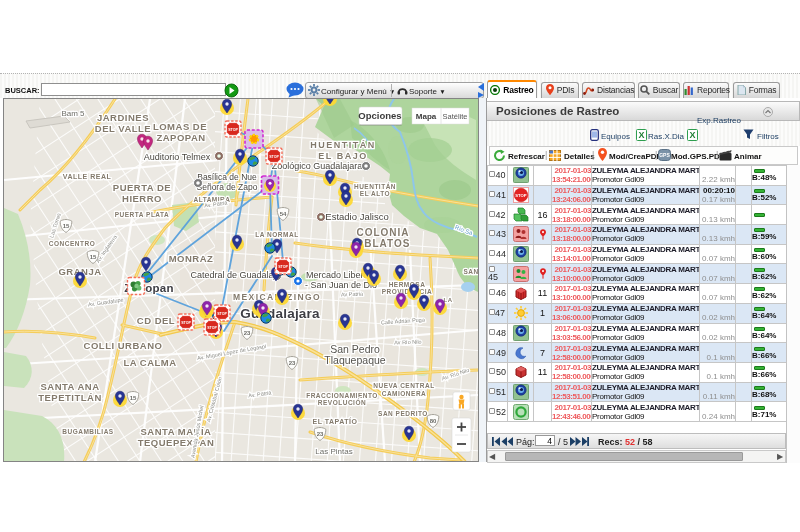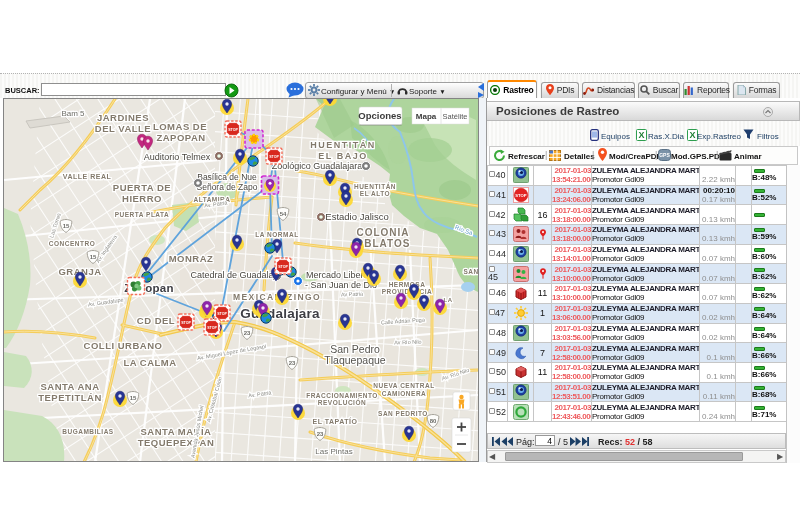--- a/index.html
+++ b/index.html
@@ -557,21 +557,21 @@
 <div class="abs explnk" style="left:601px;top:132px">Equipos</div>
 <svg class="abs" style="left:636px;top:129px" width="11" height="12" viewBox="0 0 11 12">
     <rect x="0.5" y="0.5" width="10" height="11" rx="1" fill="#fff" stroke="#2e9e4f" stroke-width="1"></rect>
     <text x="5.5" y="9" font-size="9" font-weight="bold" fill="#1e7e34" text-anchor="middle" font-family="Liberation Sans">X</text>
   </svg>
 <div class="abs explnk" style="left:648px;top:132px">Ras.X.Dia</div>
 <svg class="abs" style="left:687px;top:129px" width="11" height="12" viewBox="0 0 11 12">
     <rect x="0.5" y="0.5" width="10" height="11" rx="1" fill="#fff" stroke="#2e9e4f" stroke-width="1"></rect>
     <text x="5.5" y="9" font-size="9" font-weight="bold" fill="#1e7e34" text-anchor="middle" font-family="Liberation Sans">X</text>
   </svg>
-<div class="abs explnk" style="left:697px;top:132px">Exp.Rastreo</div>
+<div class="abs explnk" style="left:697px;top:116px">Exp.Rastreo</div>
 <svg class="abs" style="left:743px;top:129px" width="11" height="11" viewBox="0 0 11 11">
     <path d="M0.5,0.5 h10 L7,5.5 V10 L4,8.5 V5.5 Z" fill="#1f3e6e"></path>
   </svg>
 <div class="abs explnk" style="left:757px;top:132px">Filtros</div>
 <div id="tbar" class="abs"></div>
 <svg class="abs" style="left:493px;top:149px" width="13" height="13" viewBox="0 0 13 13">
     <path d="M11,6.5 A4.5,4.5 0 1 1 8.8,2.6" fill="none" stroke="#3aaa3a" stroke-width="2"></path>
     <path d="M7.5,0.5 L11.5,2.8 L8,5 Z" fill="#3aaa3a"></path>
   </svg>
 <div class="abs" style="left:508px;top:152px;font-size:8px;font-weight:bold;color:#111">Refrescar</div>

